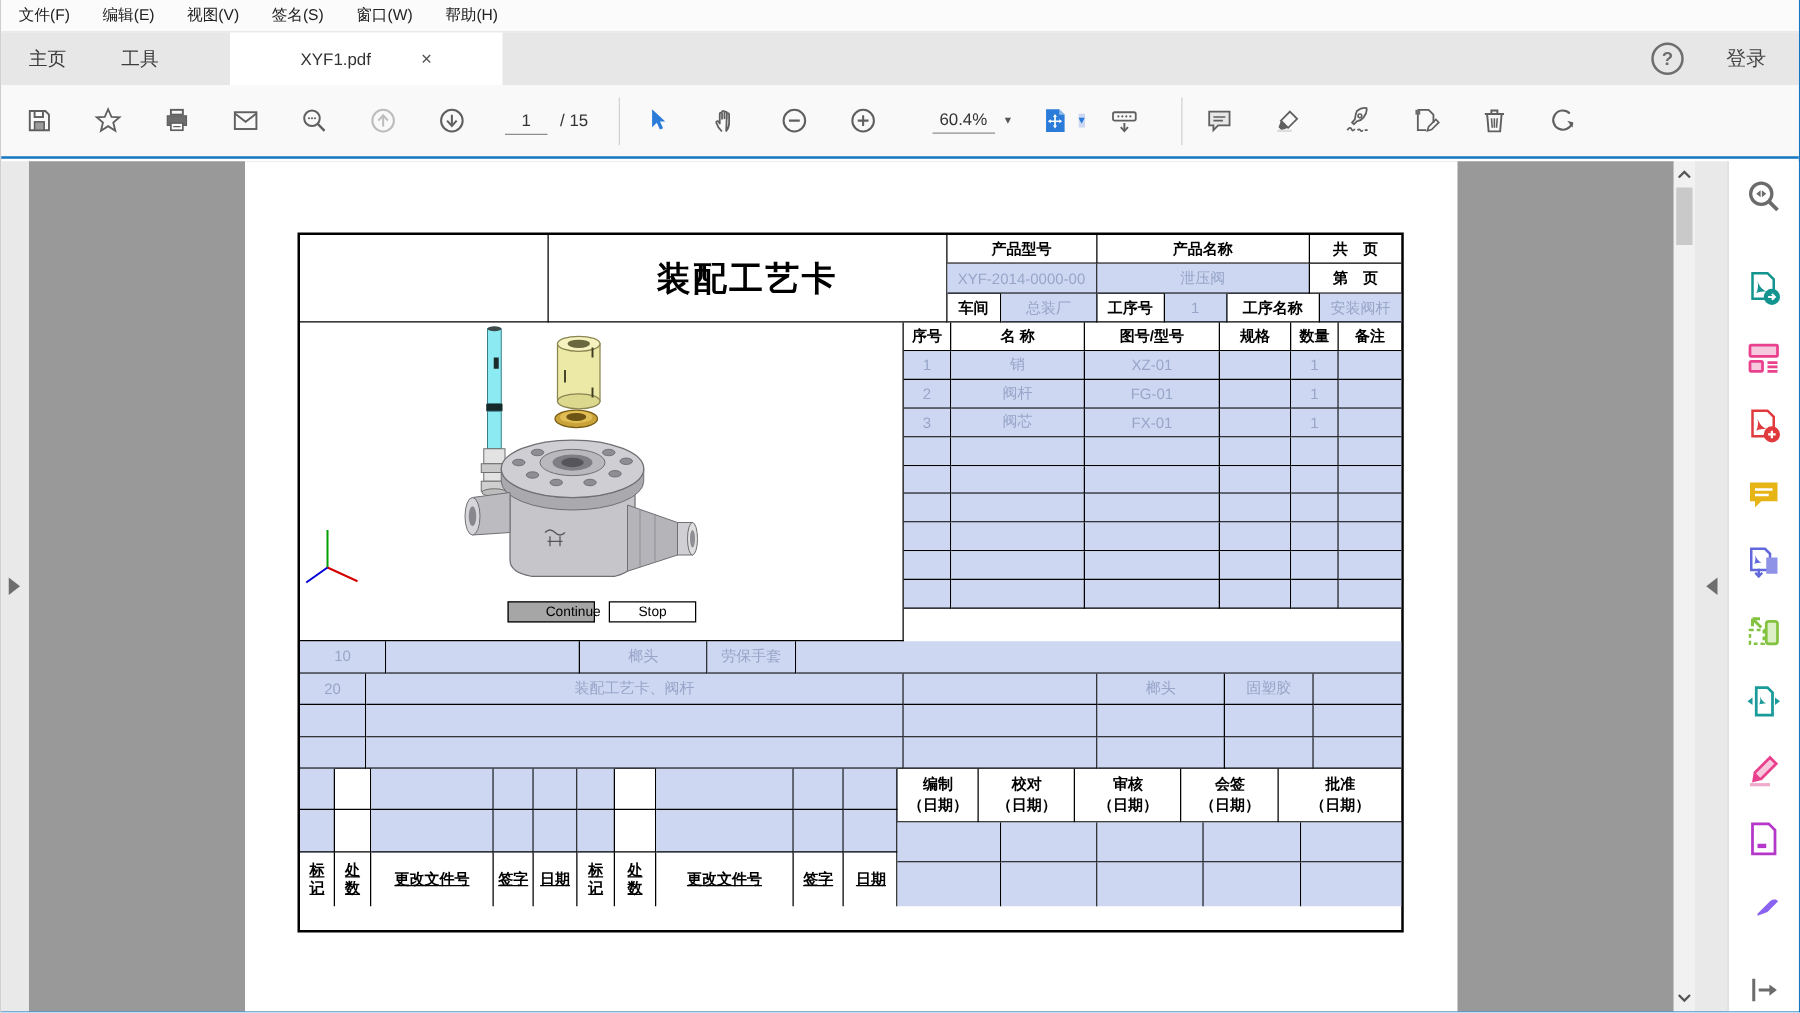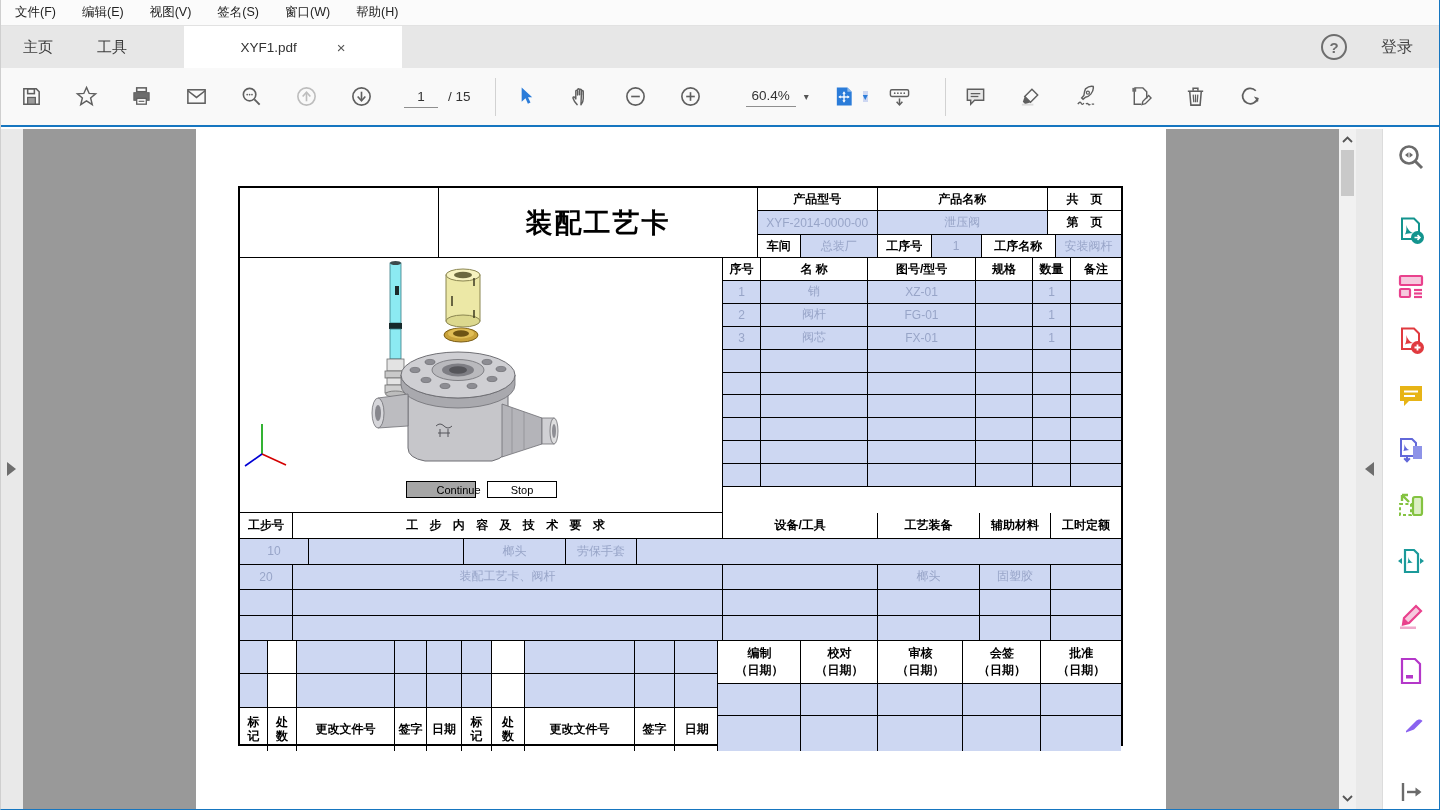--- a/index.html
+++ b/index.html
@@ -70,21 +70,21 @@
   .parts { width:402px; display:flex; flex-direction:column; }
   .parts .trow { height:23px; }
   .parts .hrow { height:23px; }
   .parts .drows { height:206px; display:flex; flex-direction:column; }
   .parts .drows .row { flex:1; }
   
   .b3 { display:flex; flex-direction:column; }
   .b3 .hrow { height:26px; }
   .b3 .drow { height:25.5px; }
   
-  .b4l { width:480px; display:flex; flex-direction:column; }
+  .b4l { width:480px; display:flex; flex-direction:column;text-decoration:underline; }
   .b4r { width:405px; display:flex; flex-direction:column; border-left:1px solid #000; margin-left:-1px; }
   .vwrap span { display:block; width:1.05em; word-break:break-all; line-height:1.15; text-align:center; white-space:normal; }
   .app2 { line-height:1.45; text-align:center; white-space:normal; }
   .b4 .row:last-child .c { border-bottom:none; }
 </style>
 </head>
 <body>
 
 <div class="app">
 
@@ -454,28 +454,20 @@
                     <div class="c blue" style="width:108px"></div>
                     <div class="c blue" style="width:57px"></div>
                     <div class="c blue" style="width:38px"></div>
                     <div class="c blue" style="flex:1"></div>
                   </div>
               </div>
             </div>
           </div>
 
           <div class="b3">
-            <div class="row hrow">
-              <div class="c lbl" style="width:53px">工步号</div>
-              <div class="c lbl" style="width:430px; letter-spacing:4px;">工 步 内 容 及 技 术 要 求</div>
-              <div class="c lbl" style="width:155px">设备/工具</div>
-              <div class="c lbl" style="width:102px">工艺装备</div>
-              <div class="c lbl" style="width:71px">辅助材料</div>
-              <div class="c lbl" style="flex:1">工时定额</div>
-            </div>
             <div class="row drow">
               <div class="c blue val" style="width:69px">10</div>
               <div class="c blue" style="width:155px"></div>
               <div class="c blue val" style="width:102px">榔头</div>
               <div class="c blue val" style="width:71px">劳保手套</div>
               <div class="c blue" style="flex:1"></div>
             </div>
             <div class="row drow">
               <div class="c blue val" style="width:53px">20</div>
               <div class="c blue val" style="width:430px">装配工艺卡、阀杆</div>
@@ -544,21 +536,21 @@
                 <div class="c lbl vwrap" style="width:33px">
                     <span>处数</span>
                   </div>
                 <div class="c lbl" style="width:110px">更改文件号</div>
                 <div class="c lbl" style="width:40px">签字</div>
                 <div class="c lbl" style="flex:1">日期</div>
               </div>
             </div>
             <div class="b4r">
               <div class="row" style="height:43px">
-                <div class="c lbl app2" style="width:83px">
+                <div class="c lbl app2" style="width:65px">
                     <div>
                       <div>编制</div>
                       <div>（日期）</div>
                     </div>
                   </div>
                 <div class="c lbl app2" style="width:77px">
                     <div>
                       <div>校对</div>
                       <div>（日期）</div>
                     </div>

